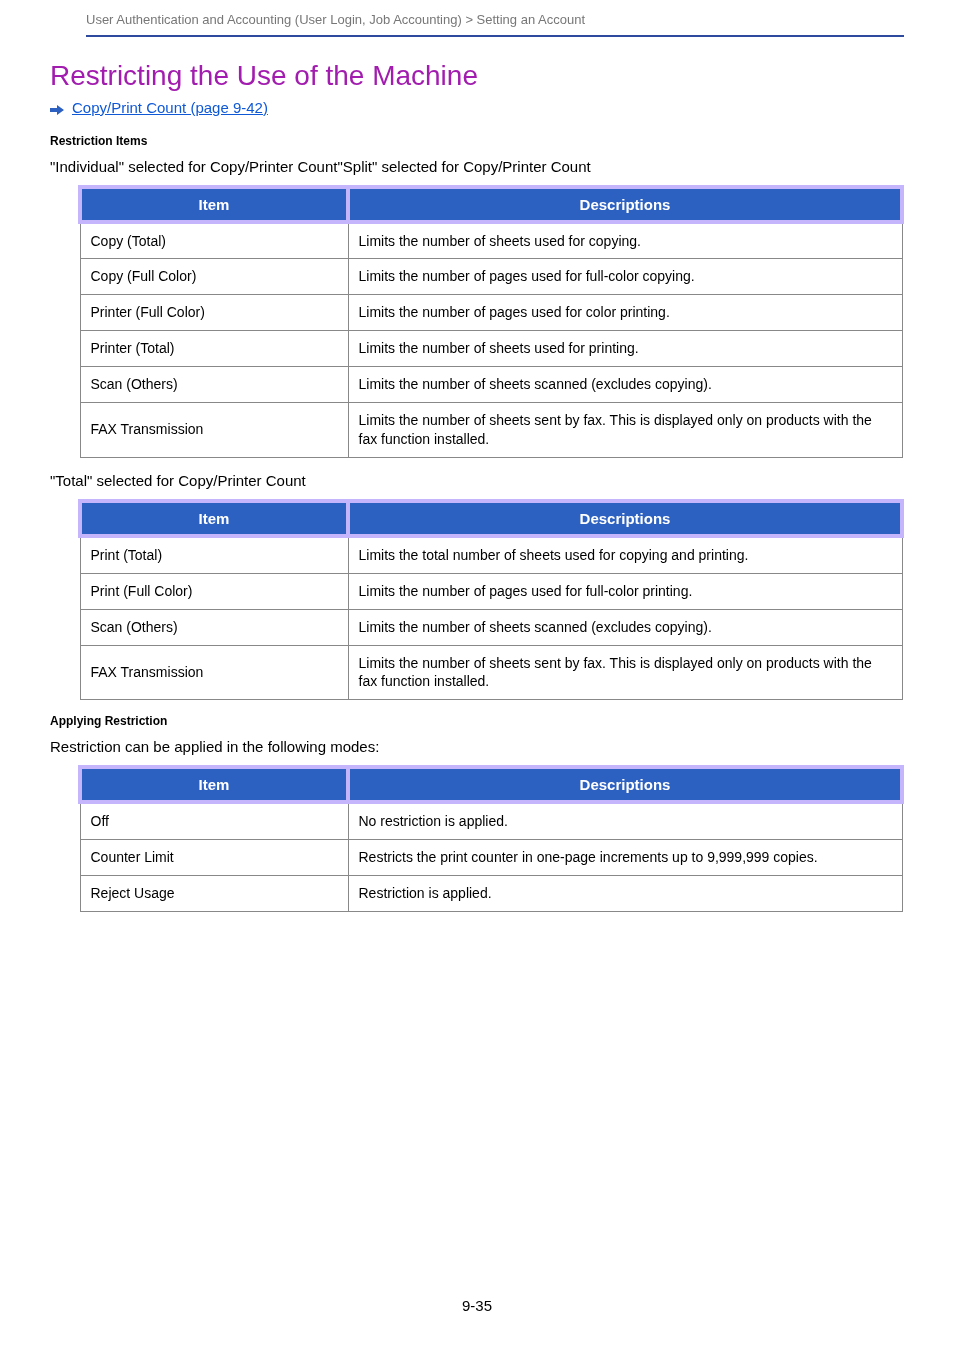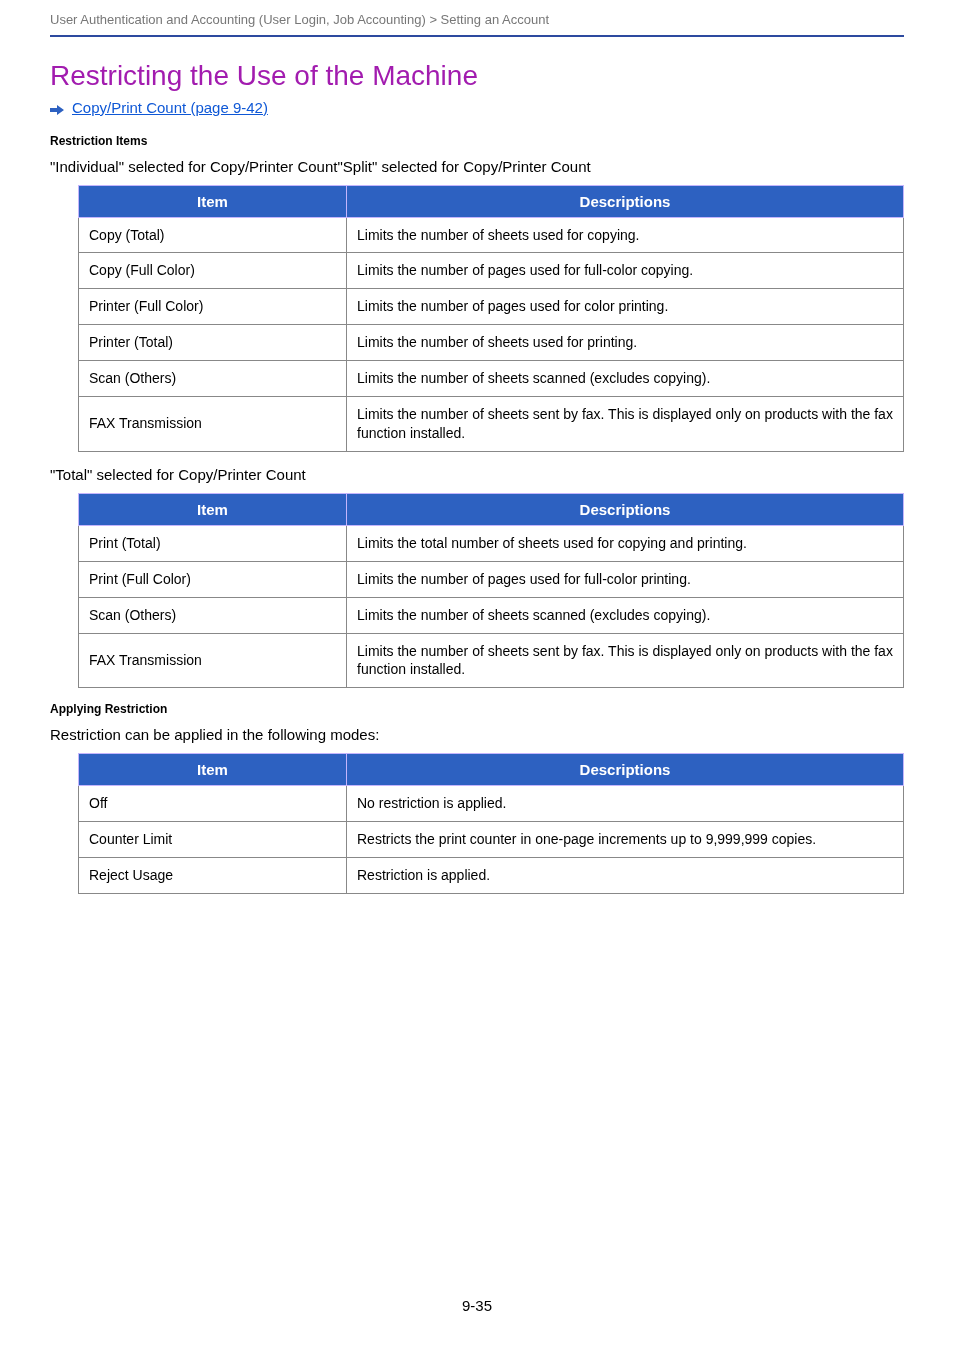--- a/index.html
+++ b/index.html
@@ -15,20 +15,21 @@
     min-height: 1350px;
     padding: 12px 50px 40px 50px;
     position: relative;
   }
   .running-header {
     font-size: 13px;
     color: #777;
     padding-bottom: 8px;
     border-bottom: 2px solid #2d4a9f;
     margin-bottom: 22px;
+    margin-left: 36px;
   }
   .h1 {
     color: #a21caf;
     font-size: 28px;
     font-weight: 400;
     line-height: 1.2;
   }
   .para {
     font-size: 15px;
     line-height: 1.5;
@@ -70,21 +71,21 @@
     width: 100%;
     border-collapse: collapse;
   }
   table.info th {
     background: #2d61c1;
     color: #fff;
     font-weight: 700;
     font-size: 15px;
     text-align: center;
     padding: 7px 8px;
-    border: 1px solid #c4b5fd;
+    border: 4px solid #c4b5fd;
   }
   table.info th.col-item { width: 268px; }
   table.info td {
     border: 1px solid #888;
     font-size: 14px;
     padding: 8px 10px;
     vertical-align: middle;
     line-height: 1.35;
   }
   table.info td.item-cell {

